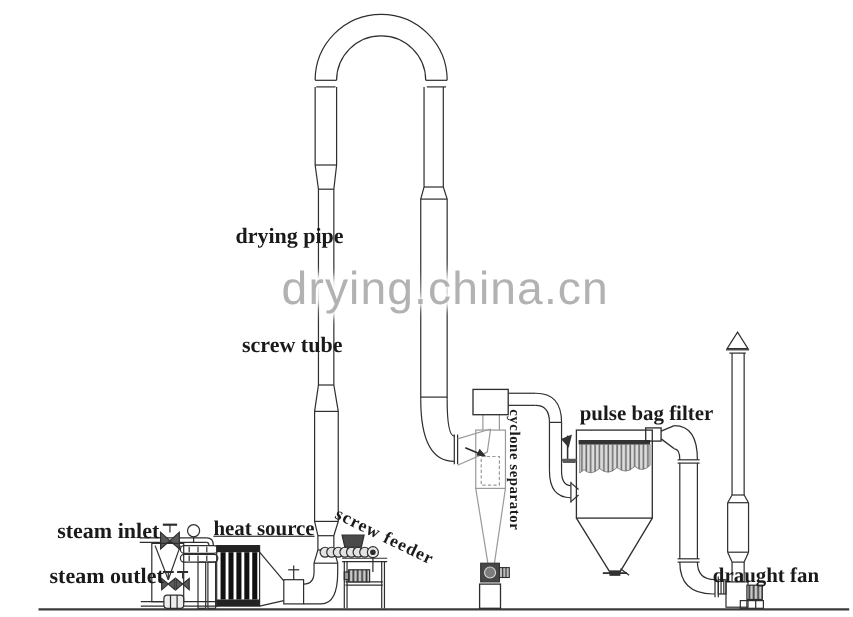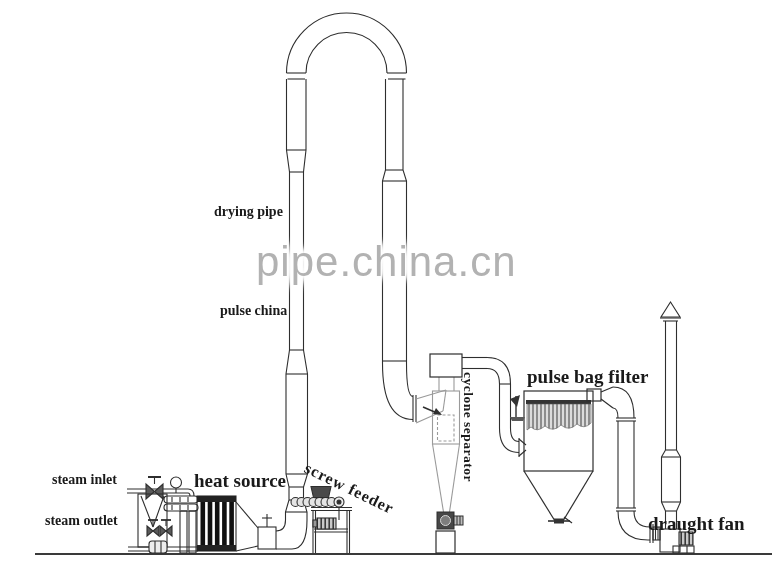--- a/index.html
+++ b/index.html
@@ -6,21 +6,21 @@
   .stage{
     position:relative;width:775px;height:561px;background:#ffffff;
     overflow:hidden;font-family:"Liberation Serif",serif;
   }
   .stage svg{position:absolute;left:0;top:0;z-index:1;}
   .lbl{
     position:absolute;z-index:3;color:#1a1a1a;font-weight:700;
     font-size:19px;line-height:1;white-space:nowrap;
     font-family:"Liberation Serif",serif;
   }
-  .lbl-sm{font-size:14px;}
+  .lbl-sm{font-size:20px;}
   .lbl-rot{
     transform:rotate(26deg);transform-origin:left top;font-size:16px;letter-spacing:1px;
   }
   .lbl-vert{
     writing-mode:vertical-rl;font-size:13.5px;letter-spacing:.5px;
   }
   .watermark{
     position:absolute;z-index:2;left:256px;top:238px;
     font-family:"Liberation Sans",sans-serif;font-weight:400;
     font-size:42px;color:#b2b2b2;letter-spacing:1px;white-space:nowrap;
@@ -285,25 +285,25 @@
 
     <rect x="660" y="529" width="20" height="23"></rect>
 
     <rect x="679" y="532" width="14" height="13" fill="url(#motorStripes)"></rect>
     <rect x="673" y="546" width="21" height="7"></rect>
     <line x1="679" y1="546" x2="679" y2="553"></line>
     <line x1="687" y1="546" x2="687" y2="553"></line>
   </g>
 </svg>
 
-<div class="watermark">pipe.china.cn</div>
+<div class="watermark">drying.china.cn</div>
 
 <div class="lbl lbl-sm" style="left:214px;top:205px;">drying pipe</div>
-<div class="lbl lbl-sm" style="left:220px;top:304px;">pulse china</div>
-<div class="lbl" style="left:194px;top:471px;">heat source</div>
+<div class="lbl lbl-sm" style="left:220px;top:304px;">screw tube</div>
+<div class="lbl" style="left:194px;top:471px;text-decoration:underline;">heat source</div>
 <div class="lbl lbl-sm" style="left:52px;top:473px;">steam inlet</div>
 <div class="lbl lbl-sm" style="left:45px;top:514px;">steam outlet</div>
 <div class="lbl lbl-rot" style="left:309px;top:460px;">screw feeder</div>
 <div class="lbl lbl-vert" style="left:461px;top:372px;">cyclone separator</div>
 <div class="lbl" style="left:527px;top:367px;">pulse bag filter</div>
 <div class="lbl" style="left:648px;top:514px;">draught fan</div>
 
 </div>
 
 </body></html>

